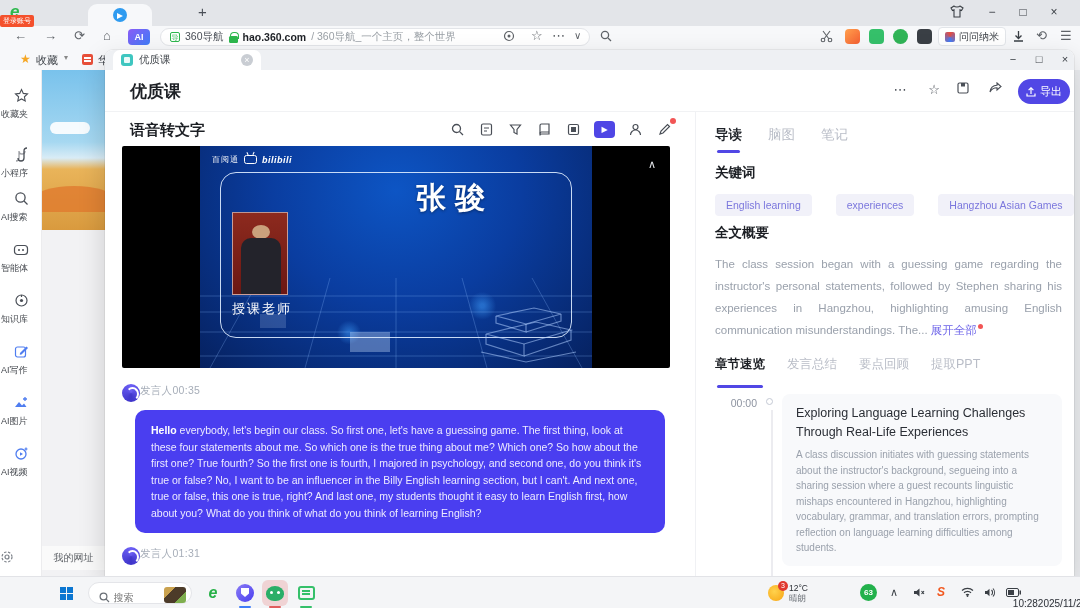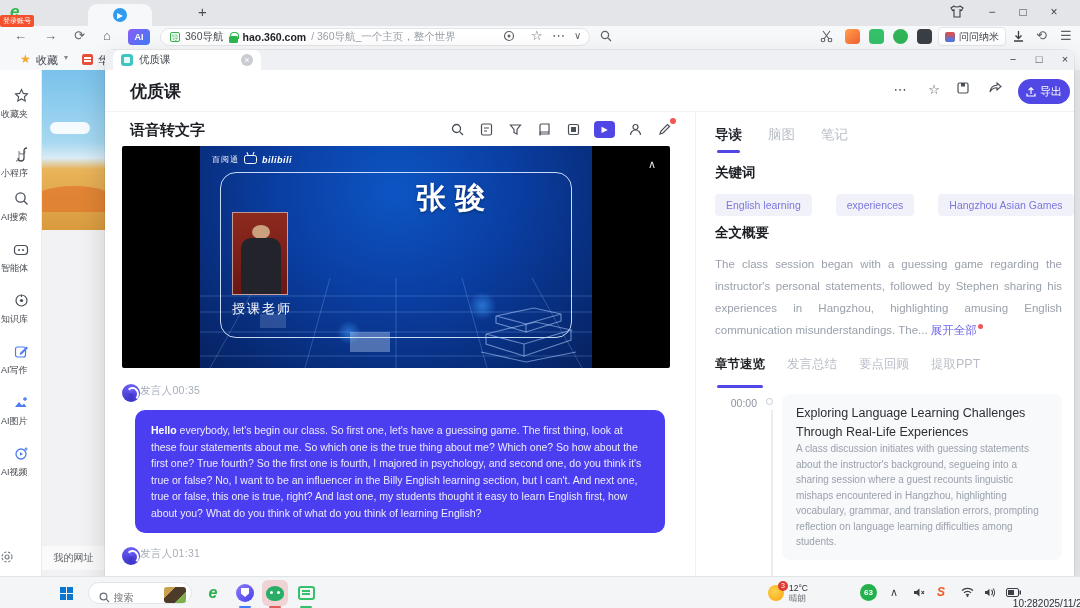--- a/index.html
+++ b/index.html
@@ -118,21 +118,21 @@
   .stabs{margin-top:15px;display:flex;gap:22px;height:26px}
   .stab{font-size:12.5px;color:#b9bdc7;position:relative}
   .stab.active{color:#1c1f24;font-weight:700}
   .chapters{margin-top:12px;position:relative}
   .tl-line{position:absolute;left:56px;top:16px;width:2px;bottom:-20px;background:#ececf0}
   .chapter{display:flex;gap:9px;margin-bottom:14px;position:relative}
   .ch-time{width:42px;text-align:right;font-size:10.5px;color:#8d93a0;padding-top:3px;flex:none}
   .ch-dot{width:7px;height:7px;border:1.5px solid #c4c9d4;background:#fff;border-radius:50%;margin-top:4px;flex:none;position:relative;z-index:1}
   .ch-card{background:#f8f9fb;border-radius:8px;padding:10px 14px;width:290px}
   .ch-title{font-size:12.5px;line-height:18.5px;color:#2a2e35}
-  .ch-desc{font-size:10px;line-height:15.5px;color:#9aa1ac}
+  .ch-desc{margin-top:6px;font-size:10px;line-height:15.5px;color:#9aa1ac}
 
   
   .taskbar{position:absolute;left:0;top:576px;width:1080px;height:32px;background:#f4f5f7;border-top:1px solid #e2e3e7;z-index:10}
   .tb{position:absolute;top:0;height:32px;display:flex;align-items:center;justify-content:center}
   .start{left:52px;width:28px}
   .winlogo{display:grid;grid-template-columns:6px 6px;grid-template-rows:6px 6px;gap:1px}
   .winlogo i{background:#0b76d1}
   .tsearch{left:88px;width:104px;height:22px;top:5px;background:#fff;border:1px solid #e4e5e9;border-radius:11px;display:flex;align-items:flex-end;padding:0 4px 0 8px;gap:4px}
   .tsearch input{border:none;outline:none;width:46px;font-size:10px;color:#6a6f76;background:transparent}
   .doodle{width:22px;height:16px;border-radius:3px;background:linear-gradient(135deg,#caa24f 0 30%,#4c3b29 30% 70%,#7fae4e 70%);flex:none}

